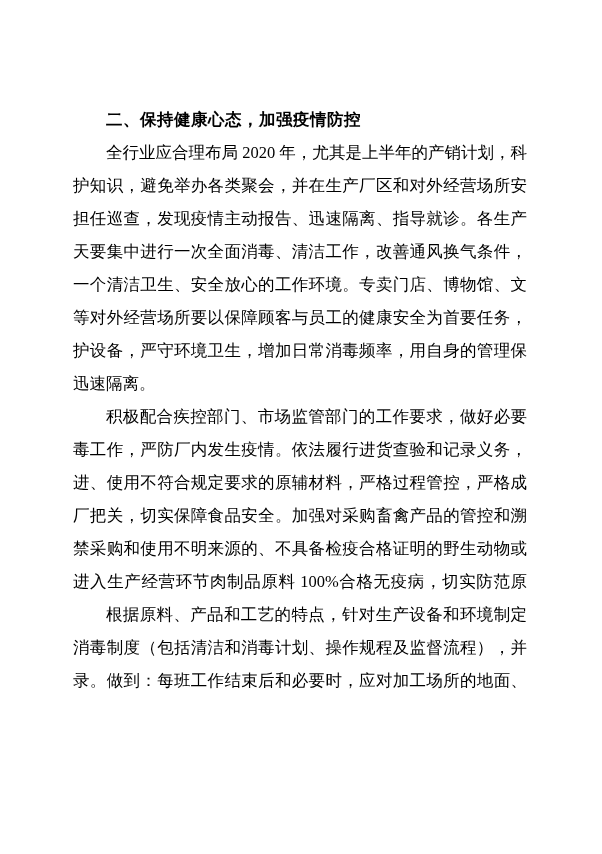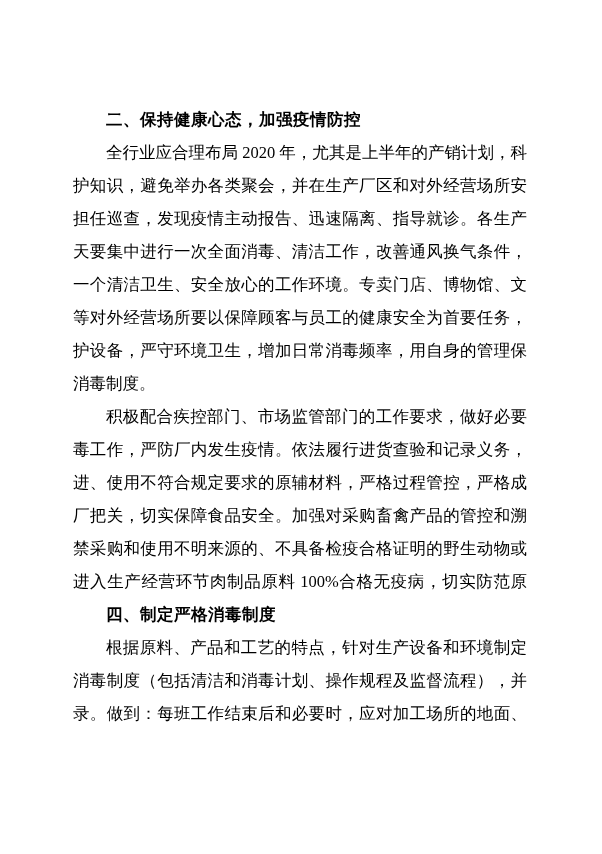--- a/index.html
+++ b/index.html
@@ -60,32 +60,31 @@
 
   <div class="doc-section">
     <h2 class="heading">二、保持健康心态，加强疫情防控</h2>
     <div class="line indent">全行业应合理布局 2020 年，尤其是上半年的产销计划，科学宣传防</div>
     <div class="line">护知识，避免举办各类聚会，并在生产厂区和对外经营场所安排医护人员</div>
     <div class="line">担任巡查，发现疫情主动报告、迅速隔离、指导就诊。各生产经营单位每</div>
     <div class="line">天要集中进行一次全面消毒、清洁工作，改善通风换气条件，为员工创造</div>
     <div class="line">一个清洁卫生、安全放心的工作环境。专卖门店、博物馆、文化馆、餐馆</div>
     <div class="line">等对外经营场所要以保障顾客与员工的健康安全为首要任务，配备必要防</div>
     <div class="line">护设备，严守环境卫生，增加日常消毒频率，用自身的管理保障全行业的</div>
-    <div class="line short">消毒制度。</div>
+    <div class="line short">迅速隔离。</div>
   </div>
 
   <div class="doc-section">
     <div class="line indent">积极配合疾控部门、市场监管部门的工作要求，做好必要的防控和消</div>
     <div class="line">毒工作，严防厂内发生疫情。依法履行进货查验和记录义务，坚决不得购</div>
     <div class="line">进、使用不符合规定要求的原辅材料，严格过程管控，严格成品检验和出</div>
     <div class="line">厂把关，切实保障食品安全。加强对采购畜禽产品的管控和溯源管理。严</div>
     <div class="line">禁采购和使用不明来源的、不具备检疫合格证明的野生动物或畜禽，确保</div>
     <div class="line">进入生产经营环节肉制品原料 100%合格无疫病，切实防范原料带入风险。</div>
   </div>
 
   <div class="doc-section">
-    <h2 class="heading">四、制定严格消毒制度</h2>
     <div class="line indent">根据原料、产品和工艺的特点，针对生产设备和环境制定有效的清洁</div>
     <div class="line">消毒制度（包括清洁和消毒计划、操作规程及监督流程），并做好相关记</div>
     <div class="line">录。做到：每班工作结束后和必要时，应对加工场所的地面、排水沟等进</div>
   </div>
 
 </div>
 
 </body></html>

